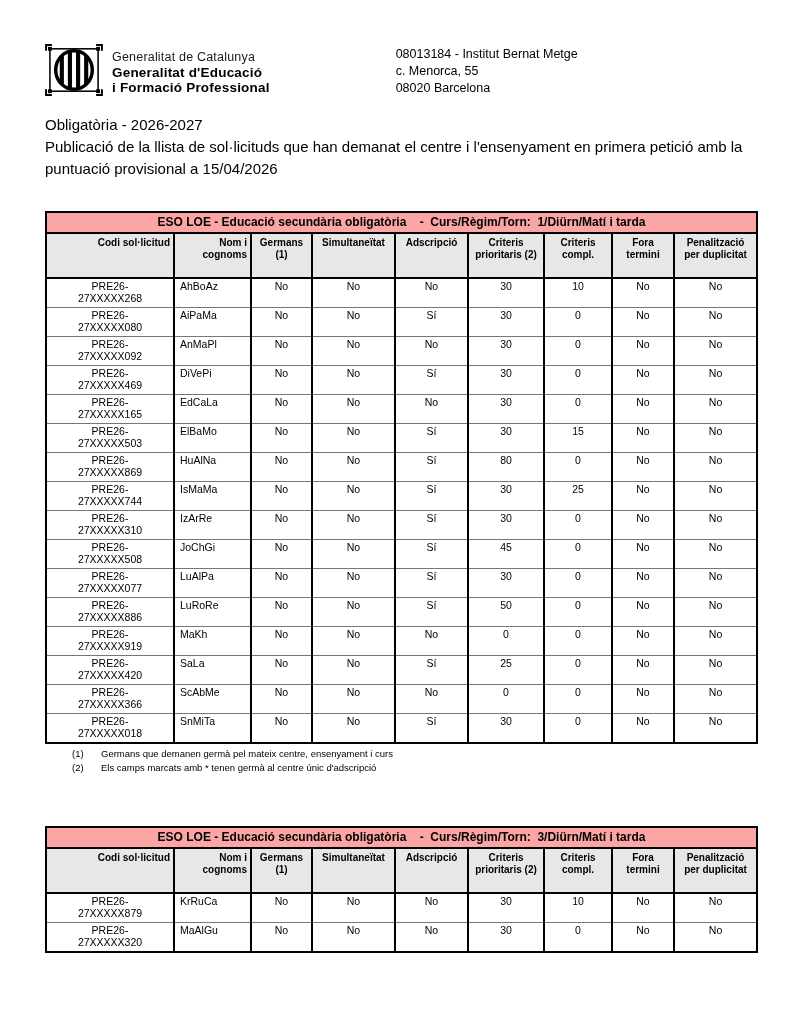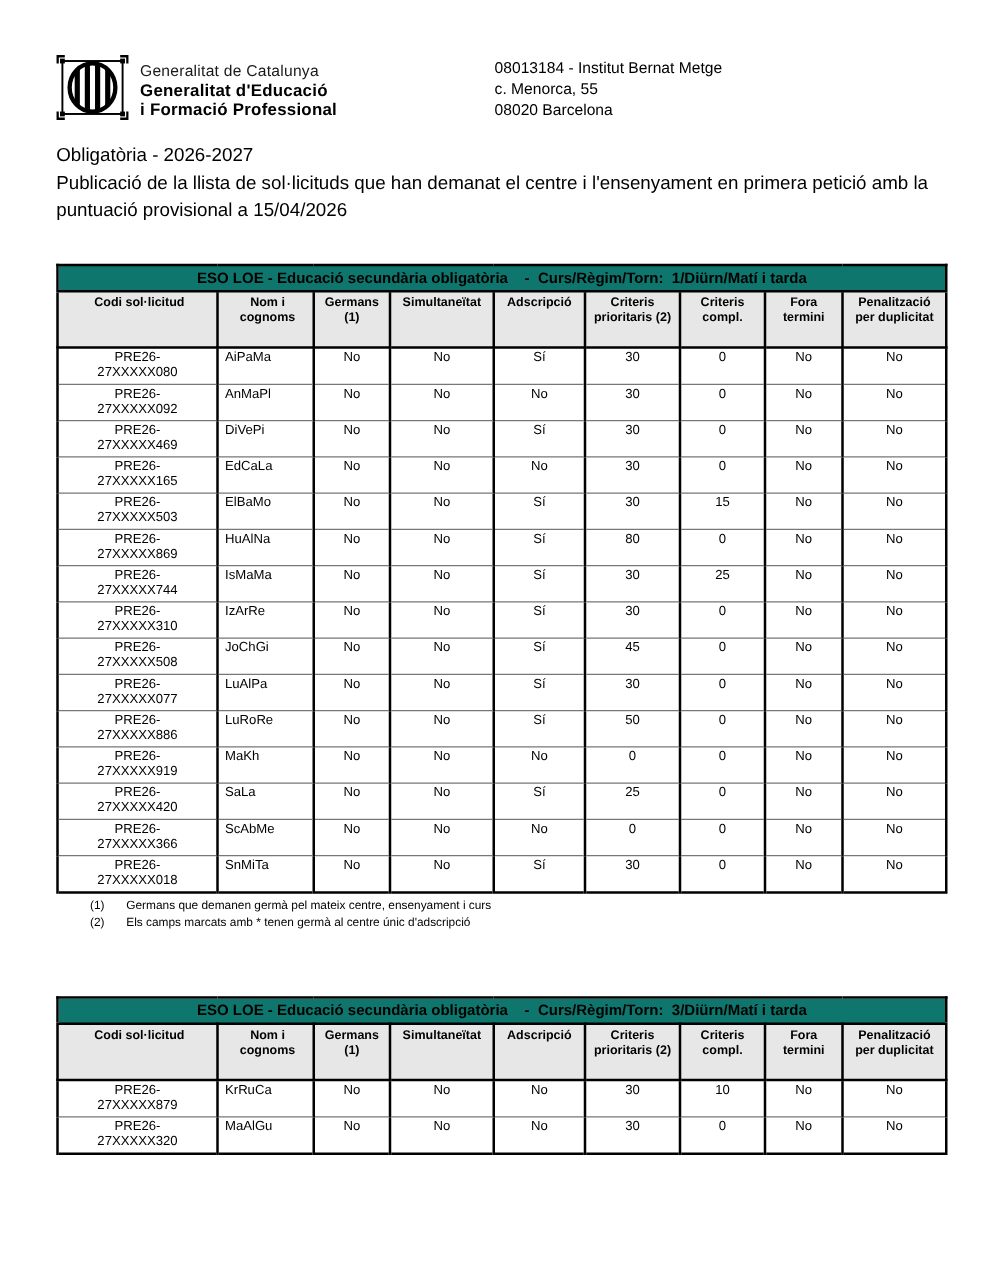--- a/index.html
+++ b/index.html
@@ -21,31 +21,31 @@
   .doc-title { margin-top: 17px; width: 706px; font-weight: normal; font-size: 15px; line-height: 22px; }
   .doc-title p { margin: 0; }
   
   .table-section-1 { margin-top: 31px; }
   .table-section-2 { margin-top: 51px; }
   table.app-table {
     width: 711px; border-collapse: collapse; table-layout: fixed;
     border: 2px solid #000;
   }
   th.table-title-cell {
-    background: #0f766e; border-bottom: 2px solid #000;
+    background: #fca5a5; border-bottom: 2px solid #000;
     font-size: 12px; font-weight: bold; text-align: center;
     padding: 2px 0 3px 0; white-space: pre; overflow: hidden;
   }
   tr.header-row th {
     background: #e7e7e7; border: 2px solid #000;
     font-size: 10px; font-weight: bold; line-height: 11.5px;
     vertical-align: top; text-align: center; padding: 3px 3px;
     height: 45px;
   }
-  tr.header-row th.left { text-align: center; padding-left: 6px; }
+  tr.header-row th.left { text-align: right; padding-left: 6px; }
   td {
     border-left: 2px solid #000; border-right: 2px solid #000;
     border-top: 1px solid #777;
     font-size: 10.5px; line-height: 11.5px;
     vertical-align: top; text-align: center; padding: 2px 2px 3px 2px;
   }
   tbody tr:first-child td { border-top: 2px solid #000; }
   td.col-name { text-align: left; padding-left: 5px; }
   .code-wrap { display: inline-block; max-width: 86px; }
   
@@ -128,20 +128,31 @@
           <th>Simultaneïtat</th>
           <th>Adscripció</th>
           <th>Criteris prioritaris (2)</th>
           <th>Criteris compl.</th>
           <th>Fora termini</th>
           <th>Penalització per duplicitat</th>
         </tr>
       </thead>
       <tbody>
           <tr>
+            <td class="col-code"><span class="code-wrap">PRE26-27XXXXX268</span></td>
+            <td class="col-name">AhBoAz</td>
+            <td class="col-val">No</td>
+            <td class="col-val">No</td>
+            <td class="col-val">No</td>
+            <td class="col-val">30</td>
+            <td class="col-val">10</td>
+            <td class="col-val">No</td>
+            <td class="col-val">No</td>
+          </tr>
+          <tr>
             <td class="col-code"><span class="code-wrap">PRE26-27XXXXX080</span></td>
             <td class="col-name">AiPaMa</td>
             <td class="col-val">No</td>
             <td class="col-val">No</td>
             <td class="col-val">Sí</td>
             <td class="col-val">30</td>
             <td class="col-val">0</td>
             <td class="col-val">No</td>
             <td class="col-val">No</td>
           </tr>

